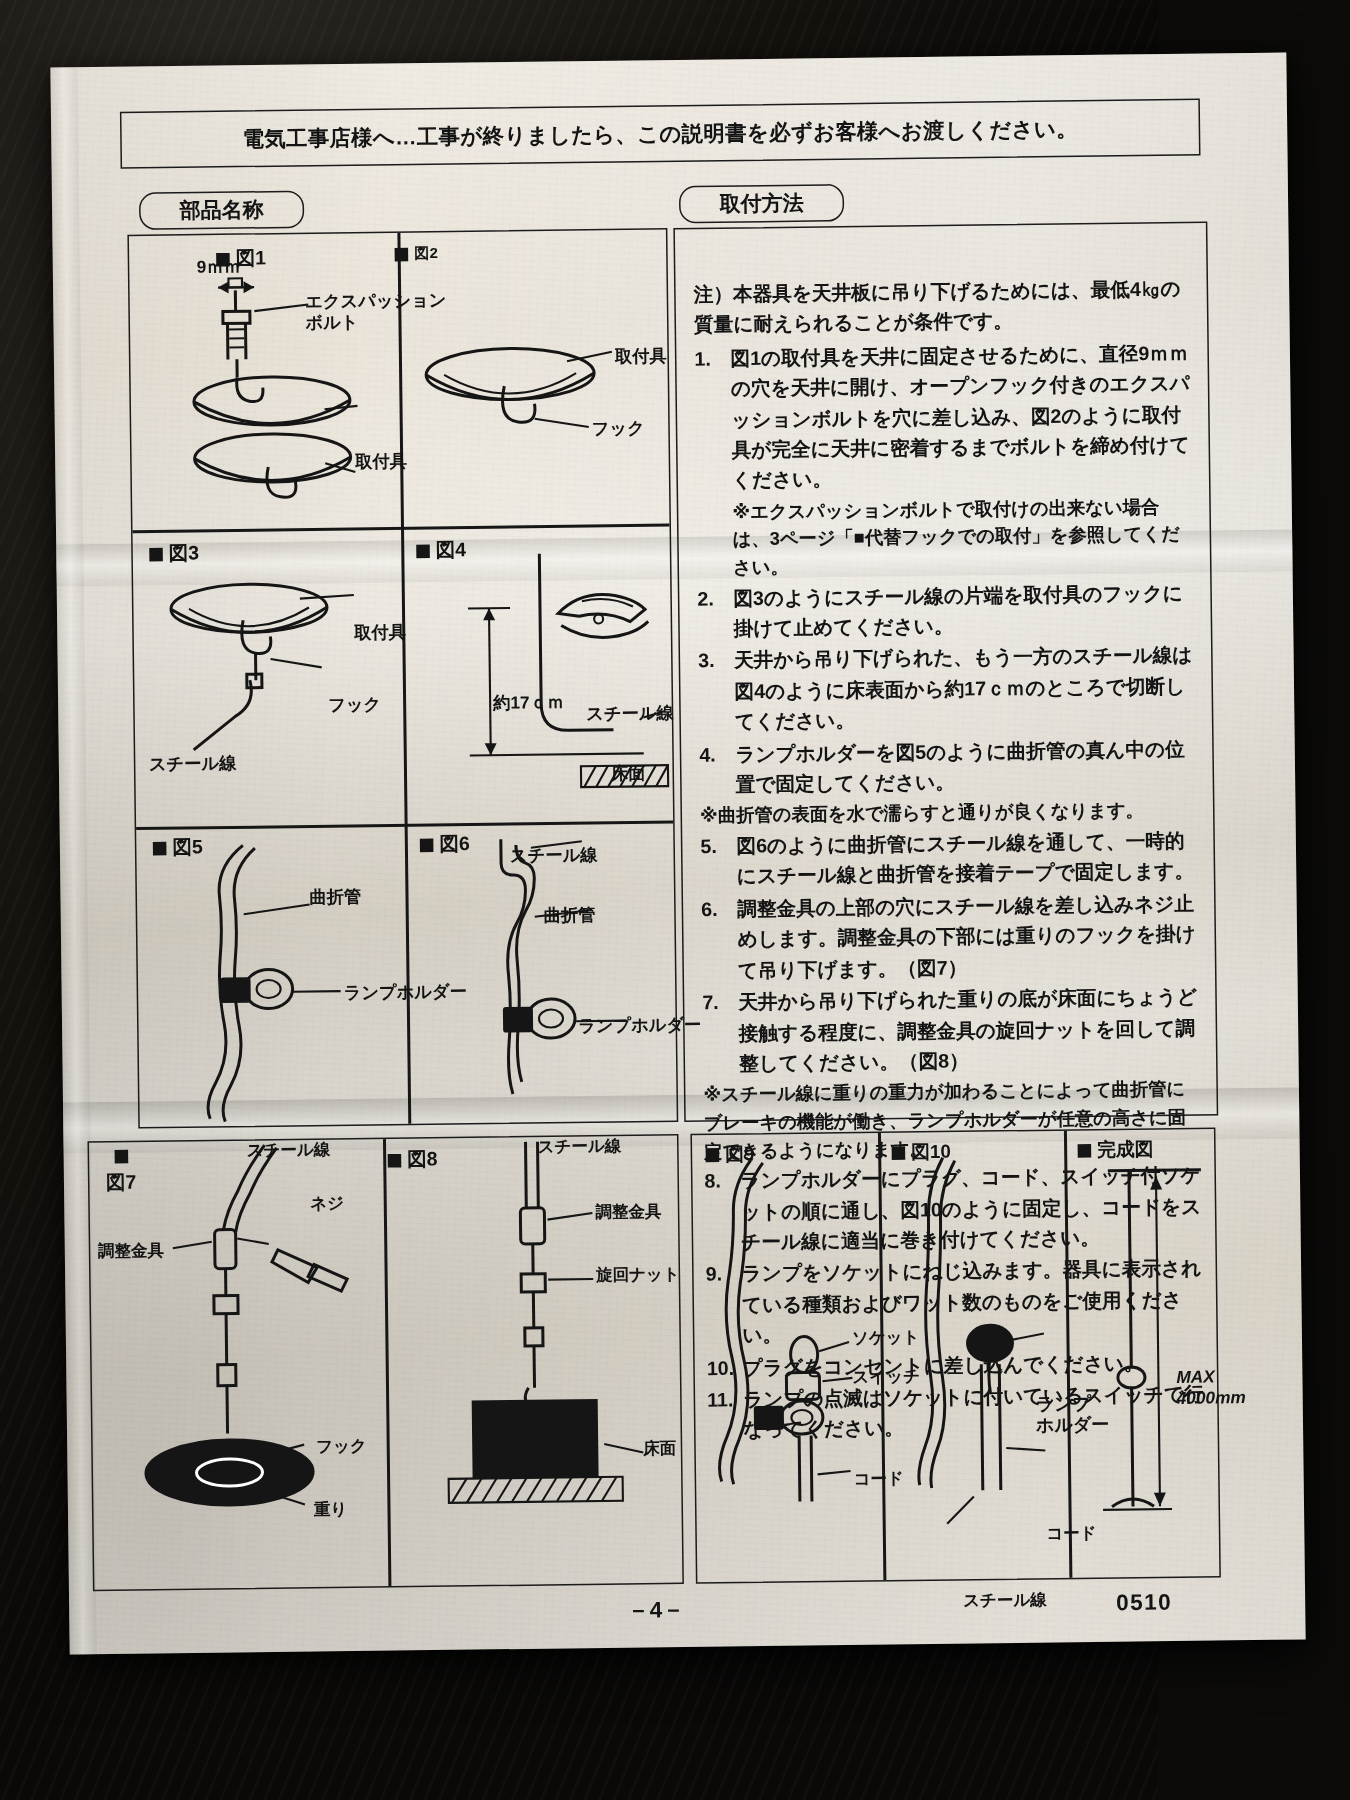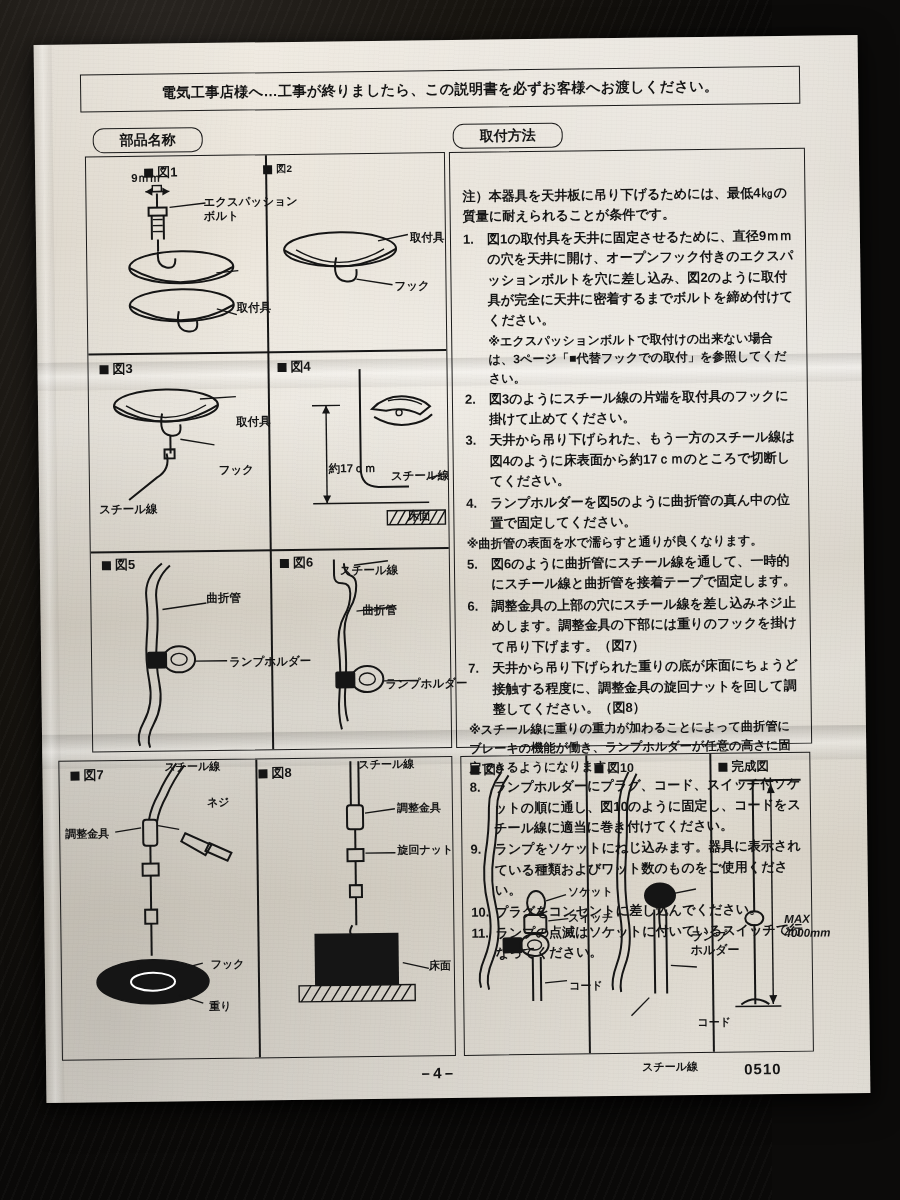--- a/index.html
+++ b/index.html
@@ -274,21 +274,21 @@
             <span class="num">11.</span>
             <span class="txt">ランプの点滅はソケットに付いているスイッチで行なってください。</span>
           </div>
       </div>
     </div>
 
     <div class="bx" style="left:16px;top:716px;width:394px;height:300px;">
       <div class="line" style="left:196px;top:0;width:1.6px;height:298px;"></div>
     </div>
 
-    <div class="figlabel" style="left:28px;top:722px;font-size:13px;">
+    <div class="figlabel" style="left:28px;top:722px;font-size:13px;flex-direction:column;">
       <span class="sq"></span>
       <span>図7</span>
     </div>
     <svg style="left:16px;top:716px;width:196px;height:300px;">
 
       <path class="ink" d="M118,4 q-12,16 -18,30 q-8,14 -10,26"></path>
       <path class="ink" d="M126,6 q-12,16 -18,30 q-8,14 -10,26"></path>
 
       <rect class="ink" x="84" y="60" width="14" height="26" rx="3"></rect>
       <path class="ink" d="M91,86 L91,104"></path>

